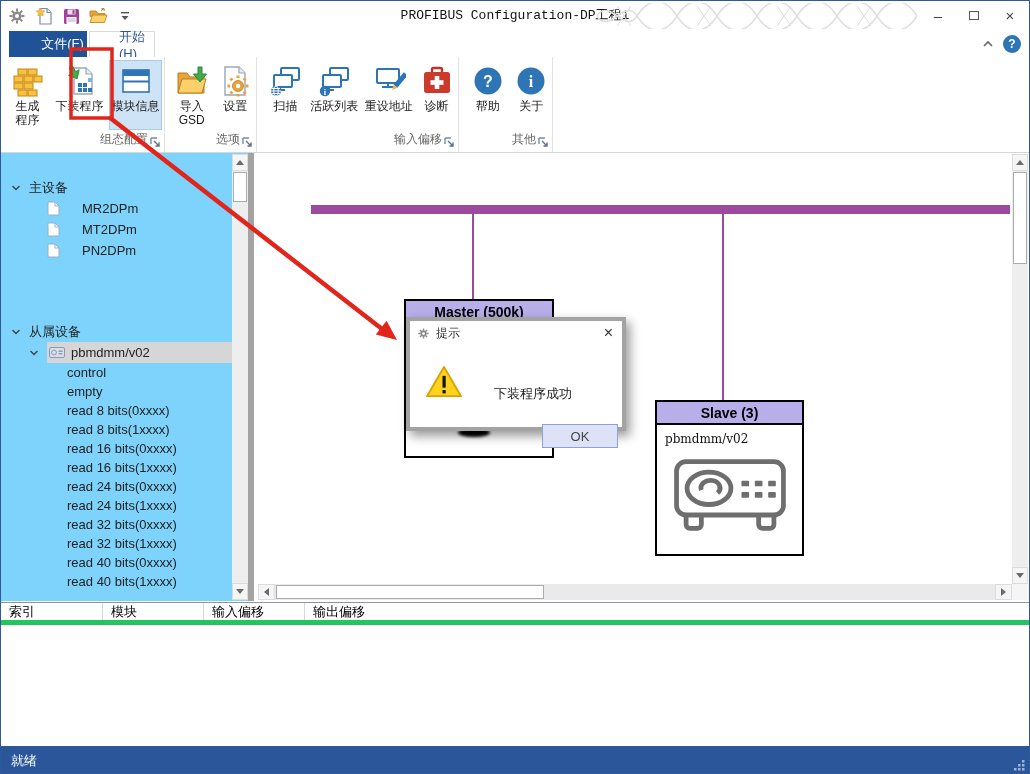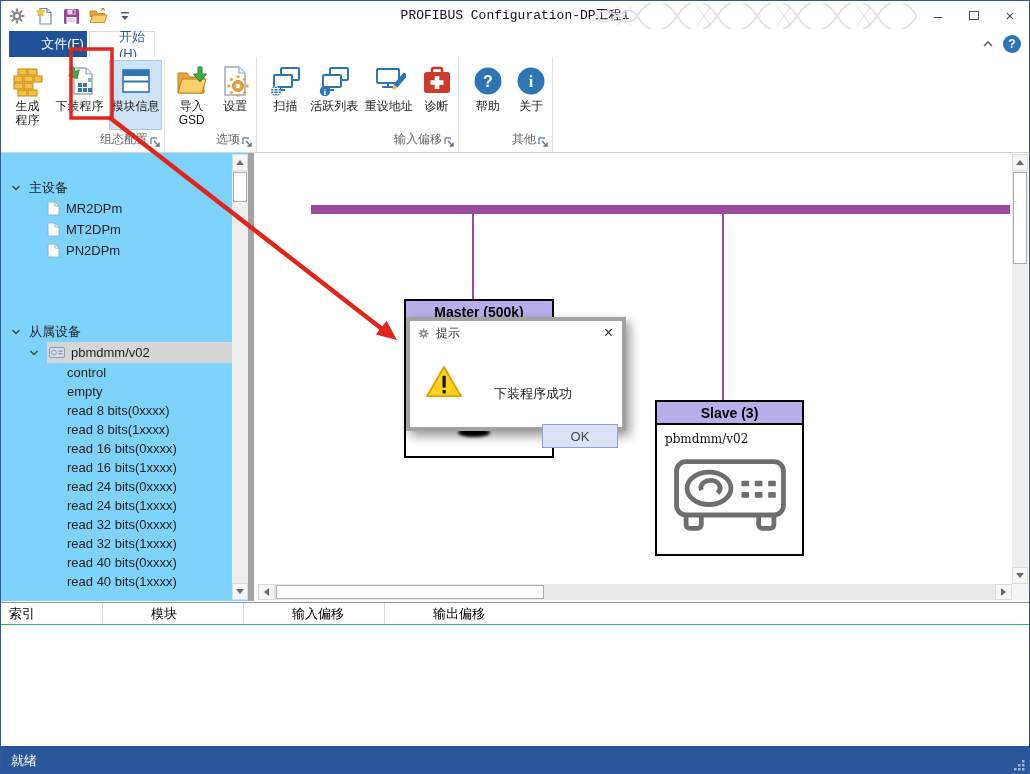--- a/index.html
+++ b/index.html
@@ -43,21 +43,21 @@
   .grp-label{position:absolute;left:0;right:16px;bottom:4px;text-align:right;
     font-size:12px;color:#666;}
   .launcher{position:absolute;right:3px;bottom:4px;width:12px;height:12px;}
   
   .main{position:absolute;left:0;top:152px;width:100%;height:448px;background:#fff;}
   .tree{position:absolute;left:0;top:0;width:253px;height:448px;border-right:6px solid #a3a3a3;
     background:#7dd3fc;overflow:hidden;padding-top:24px;}
   .trow{display:flex;align-items:center;height:21px;white-space:nowrap;}
   .trow .chev{flex:0 0 auto;margin-right:8px;}
   .trow.sec{padding-left:10px;}
-  .trow.doc{padding-left:46px;height:21px;}
+  .trow.doc{padding-left:46px;height:21px;gap:16px;}
   .trow.doc svg{margin-right:6px;}
   .trow.dev{padding-left:28px;}
   .trow.mod{padding-left:66px;height:19px;}
   .selbg{display:flex;align-items:center;background:#d6d6d6;flex:1 1 auto;height:100%;padding-left:2px;}
   .selbg svg{margin:0 6px 0 0;}
   .gapsep{height:60px;}
   
   .vsb{position:absolute;width:16px;background:#eeeeee;}
   .hsb{position:absolute;height:16px;background:#eaeaea;}
   .sbbtn{position:absolute;width:16px;height:17px;background:#f5f5f5;border:1px solid #dcdcdc;
@@ -88,21 +88,21 @@
   .dlg-close{position:absolute;right:9px;top:2px;font-size:16px;color:#333;line-height:20px;}
   .dlg-body{position:relative;height:90px;}
   .dlg-warn{position:absolute;left:15px;top:20px;}
   .dlg-msg{position:absolute;left:84px;top:40px;font-size:13px;color:#222;}
   .dlg-ok{position:absolute;left:132px;top:79px;width:76px;height:24px;background:#dde2f6;
     border:1px solid #8da0dc;display:flex;align-items:center;justify-content:center;
     font-size:13px;color:#444;}
   
   .btable{position:absolute;left:0;top:601px;width:100%;height:144px;background:#fff;
     border-top:1px solid #8f959e;}
-  .thead{display:flex;height:22px;border-bottom:1px solid #22c55e;align-items:flex-end;gap:40px;}
+  .thead{display:flex;height:22px;border-bottom:5px solid #22c55e;align-items:flex-end;}
   .thcell{height:100%;display:flex;align-items:center;padding-left:8px;font-size:13px;color:#000;
     border-right:1px solid #d8d8d8;}
   .thcell:last-child{border-right:none;}
   
   .statusbar{position:absolute;left:0;top:745px;width:100%;height:29px;background:#2b579a;
     color:#fff;display:flex;align-items:center;padding-left:10px;font-size:13px;}
   .grip{position:absolute;right:3px;bottom:3px;}
   
   .overlay{position:absolute;left:0;top:0;width:1030px;height:774px;pointer-events:none;z-index:50;}
 </style>

